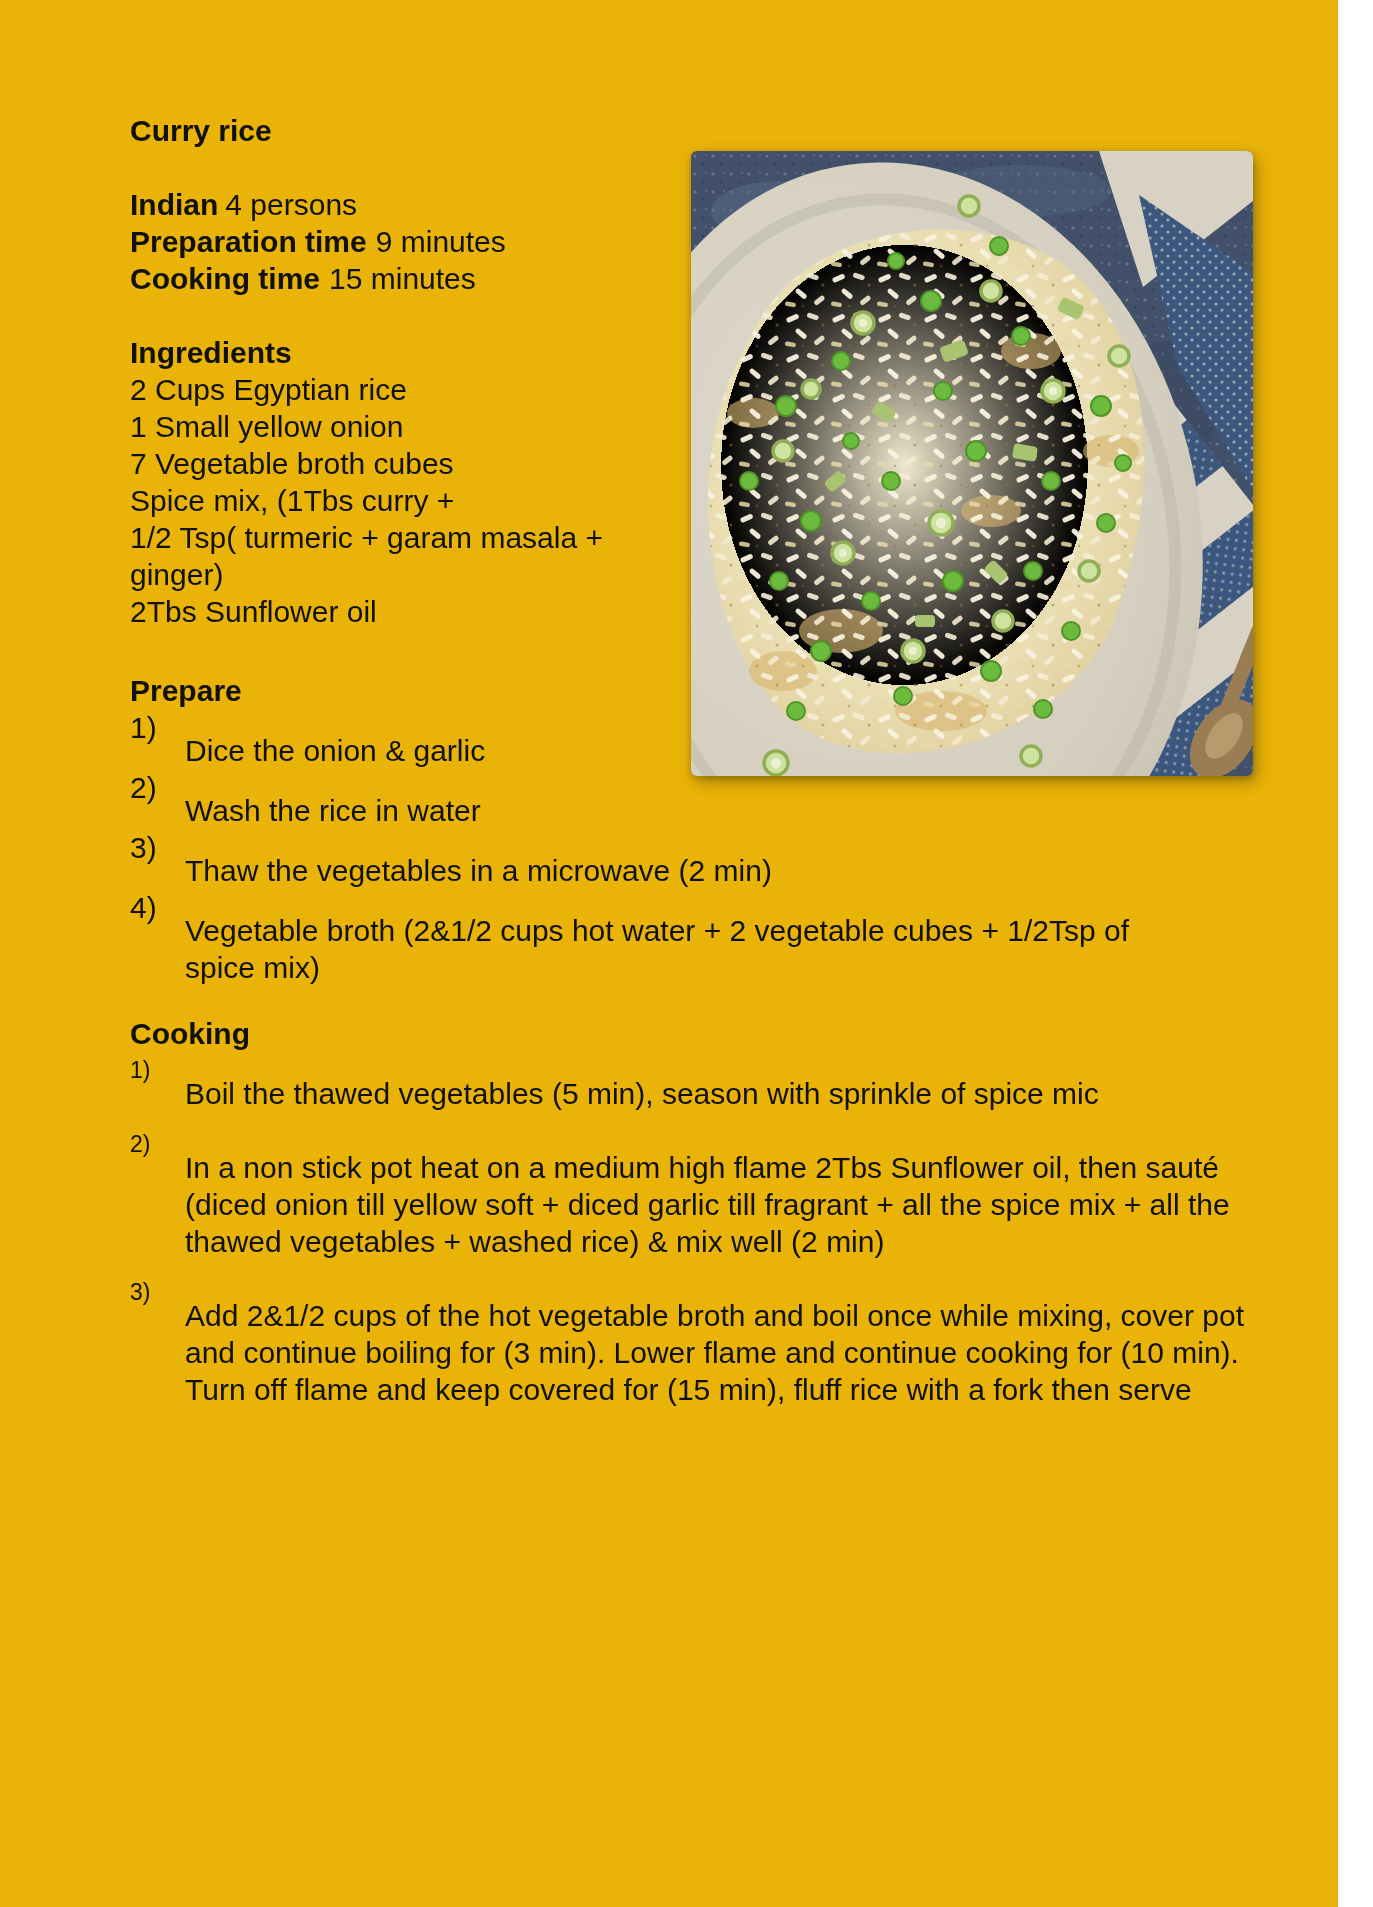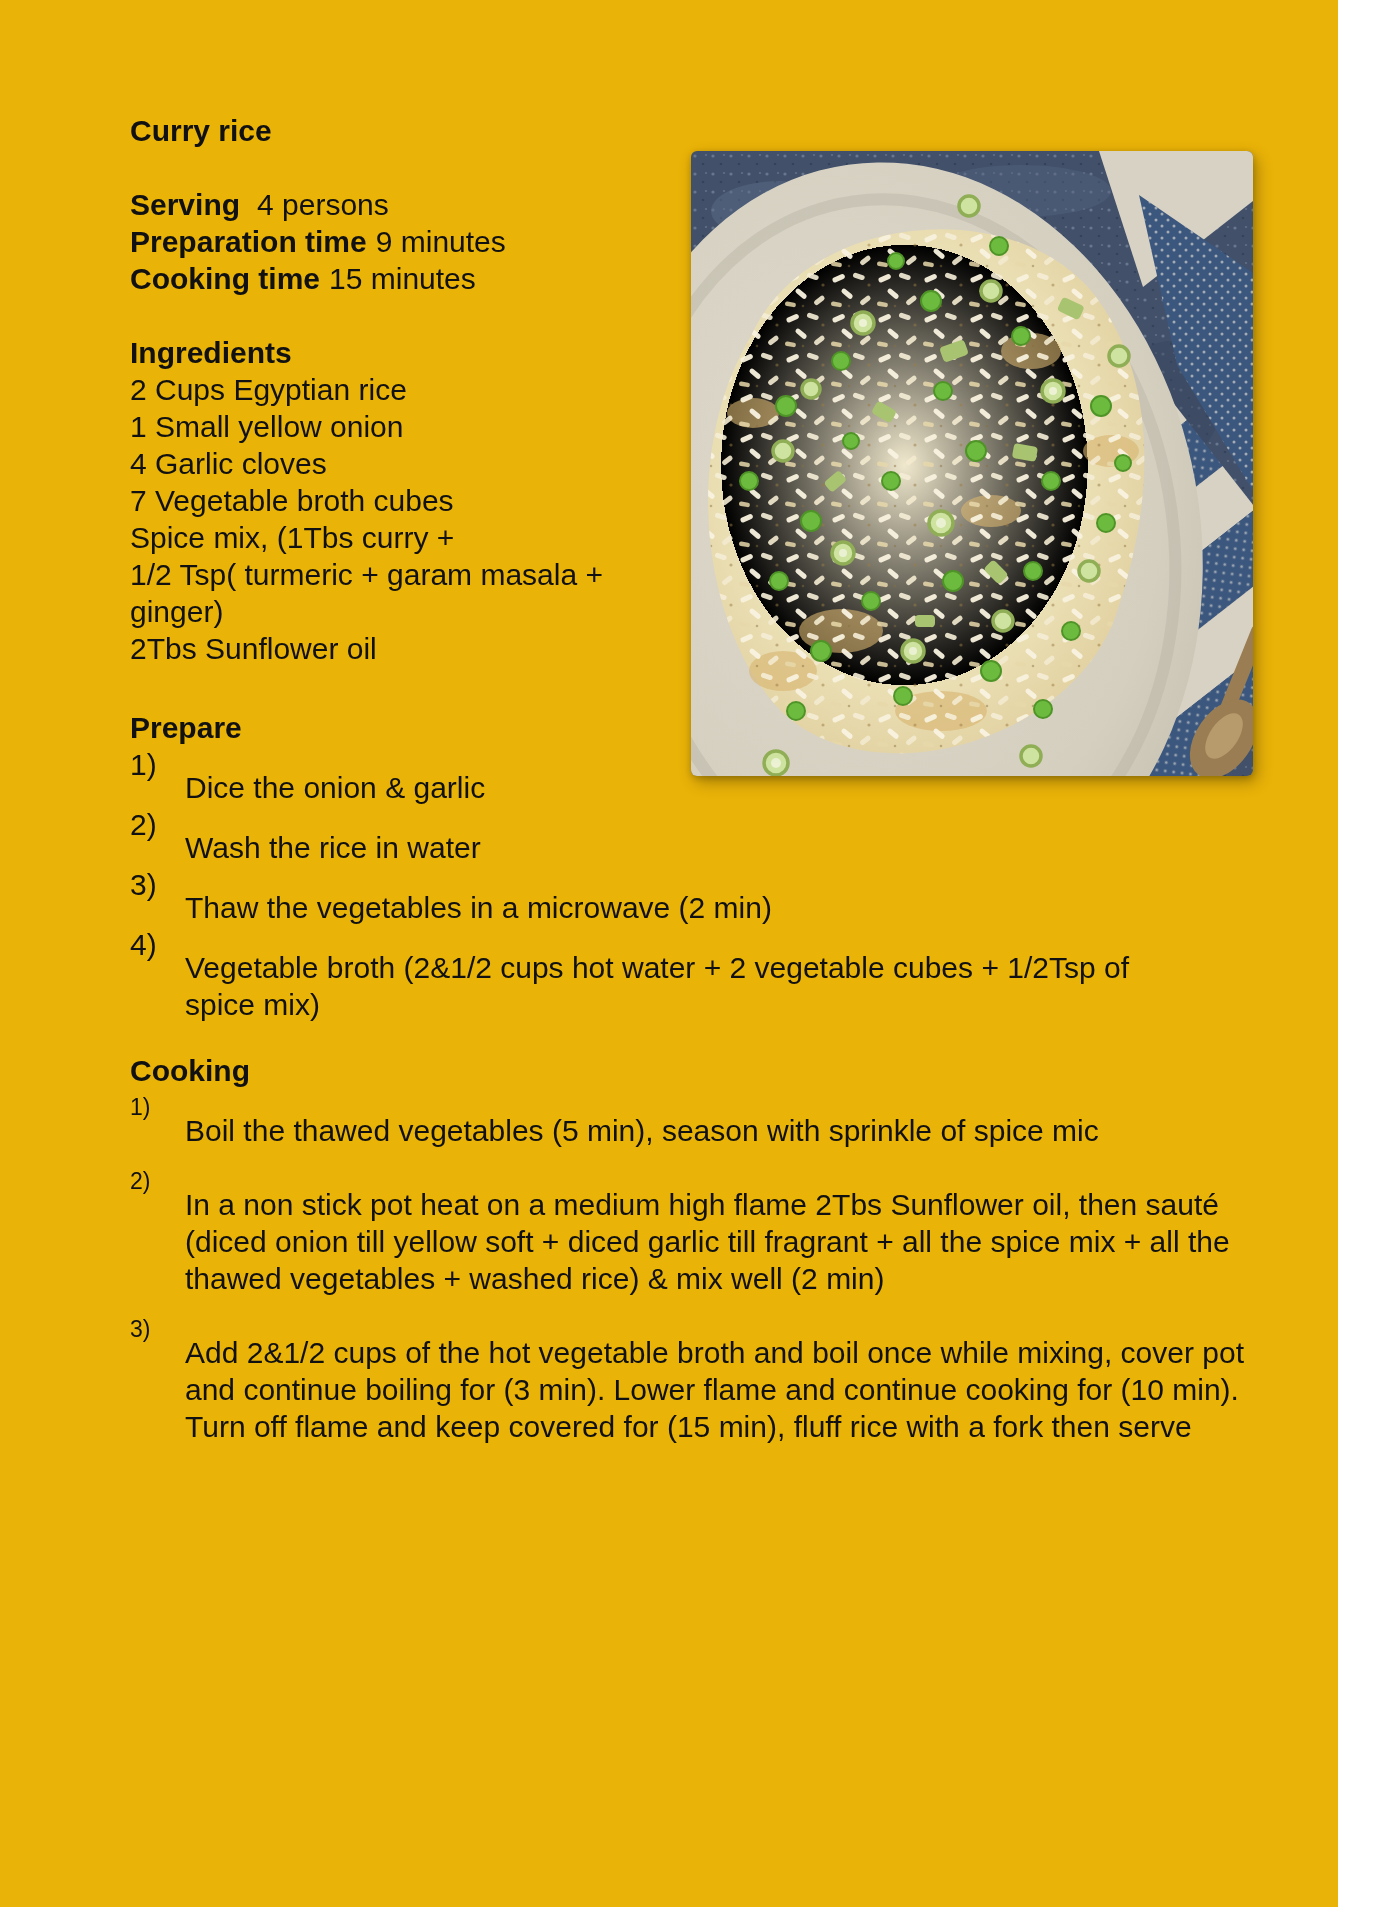--- a/index.html
+++ b/index.html
@@ -17,21 +17,21 @@
     width:1120px;
     font-size:30px;
     line-height:37px;
   }
   .b{font-weight:bold;}
   .line{white-space:nowrap;}
   .gap-1{height:37px;}
   .gap-ing{height:42px;}
   .gap-cook{height:29px;}
   .mv{margin-left:9px;}
-  .mv.wide{margin-left:17px;}
+  .mv.wide{margin-left:7px;}
   ol.steps{list-style:none;margin:0;padding:0;}
   ol.steps li{
     display:grid;
     grid-template-columns:55px 1fr;
     align-items:start;
   }
   .plist{width:1030px;}
   .clist{width:1120px;margin-top:6px;}
   .clist li + li{margin-top:14px;}
   .num{line-height:37px;}
@@ -52,30 +52,29 @@
 <body>
 
 <div class="page">
 
   <div class="content">
 
     <div class="line b">Curry rice</div>
 
     <div class="gap-1"></div>
 
-    <div class="line"><span class="b">Serving</span><span class="mv wide">4 persons</span></div>
+    <div class="line"><span class="b">Indian</span><span class="mv wide">4 persons</span></div>
     <div class="line"><span class="b">Preparation time</span><span class="mv">9 minutes</span></div>
     <div class="line"><span class="b">Cooking time</span><span class="mv">15 minutes</span></div>
 
     <div class="gap-1"></div>
 
     <div class="line b">Ingredients</div>
     <div class="line">2 Cups Egyptian rice</div>
     <div class="line">1 Small yellow onion</div>
-    <div class="line">4  Garlic cloves</div>
     <div class="line">7 Vegetable broth cubes</div>
     <div class="line">Spice mix, (1Tbs curry +</div>
     <div class="line">1/2 Tsp( turmeric + garam masala +</div>
     <div class="line">ginger)</div>
     <div class="line">2Tbs Sunflower oil</div>
 
     <div class="gap-ing"></div>
 
     <div class="line b">Prepare</div>
     <ol class="steps plist">

